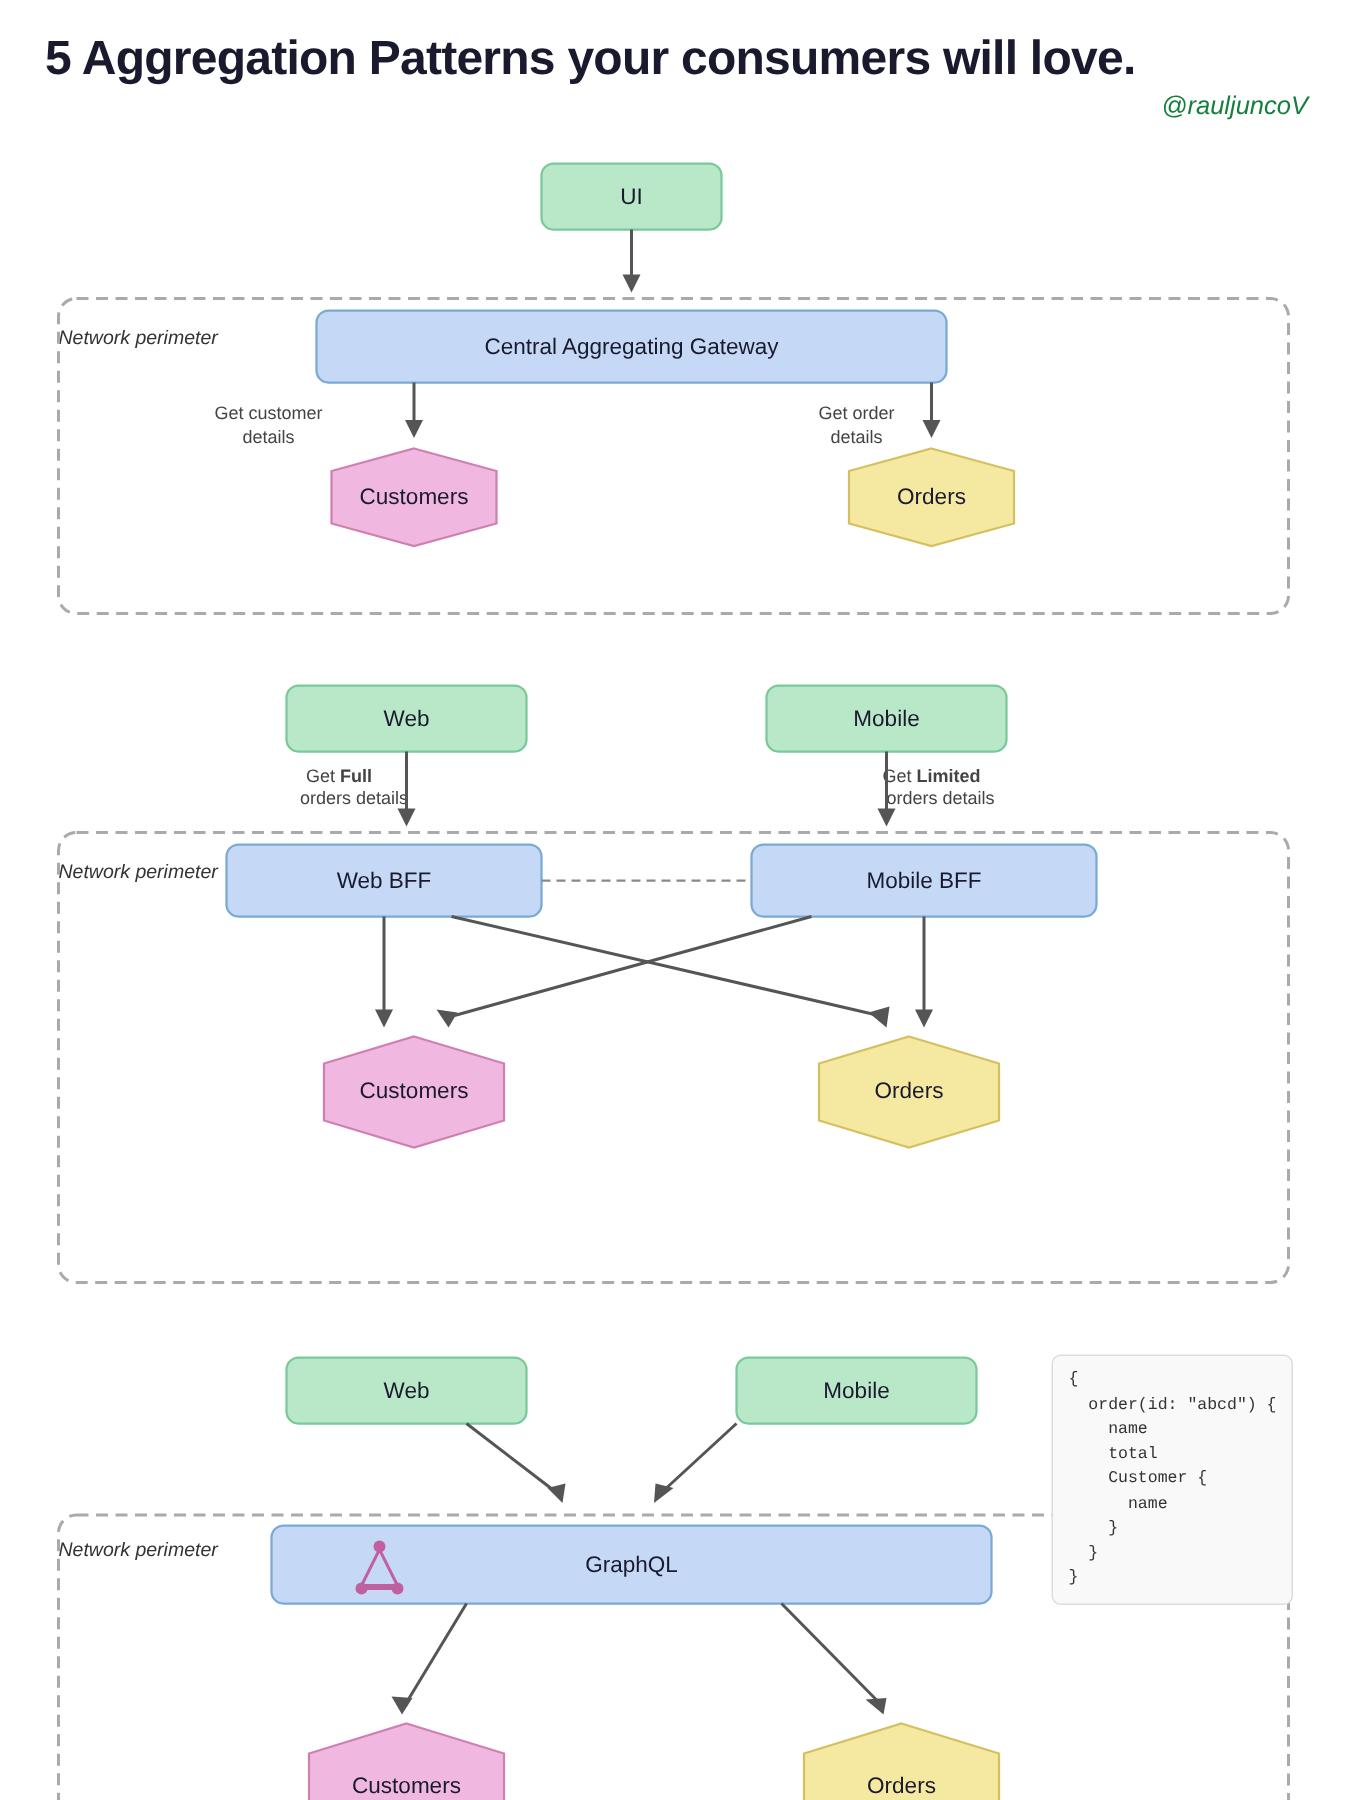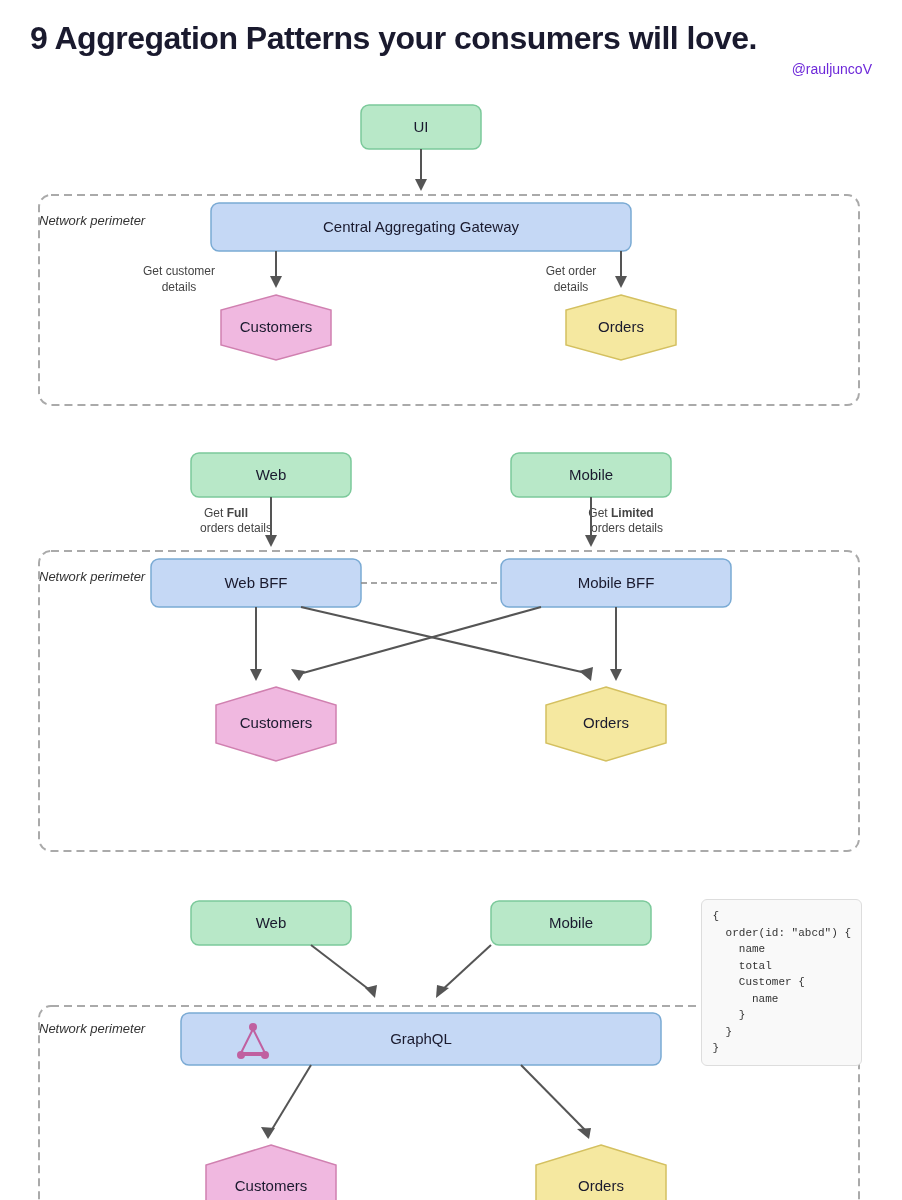--- a/index.html
+++ b/index.html
@@ -16,23 +16,24 @@
     }
     .main-title {
       font-size: 32px;
       font-weight: 700;
       color: #1a1a2e;
       margin-bottom: 4px;
       letter-spacing: -0.5px;
     }
     .author {
       text-align: right;
-      font-size: 14px;
-      color: #6d28d9;
+      font-size: 17px;
+      color: #15803d;
       margin-bottom: 18px;
+      font-style: italic;
     }
 
     
     .diagram-section {
       position: relative;
       margin-bottom: 28px;
     }
 
     
     .diagram-svg {
@@ -50,21 +51,21 @@
       color: #333;
       padding: 8px 10px;
       line-height: 1.5;
       white-space: pre;
     }
   </style>
 </head>
 <body>
 
 <div class="page">
-  <h1 class="main-title">9  Aggregation Patterns your consumers will love.</h1>
+  <h1 class="main-title">5  Aggregation Patterns your consumers will love.</h1>
   <div class="author">@rauljuncoV</div>
 
   <div class="diagram-section">
     <svg class="diagram-svg" width="840" height="320" viewBox="0 0 840 320">
 
       <rect x="330" y="10" width="120" height="44" rx="8" fill="#b8e8c8" stroke="#7bc99a" stroke-width="1.5"></rect>
       <text x="390" y="37" text-anchor="middle" font-size="15" font-weight="500" fill="#1a1a2e">UI</text>
 
       <line x1="390" y1="54" x2="390" y2="88" stroke="#555" stroke-width="2"></line>
       <polygon points="390,96 384,84 396,84" fill="#555"></polygon>

